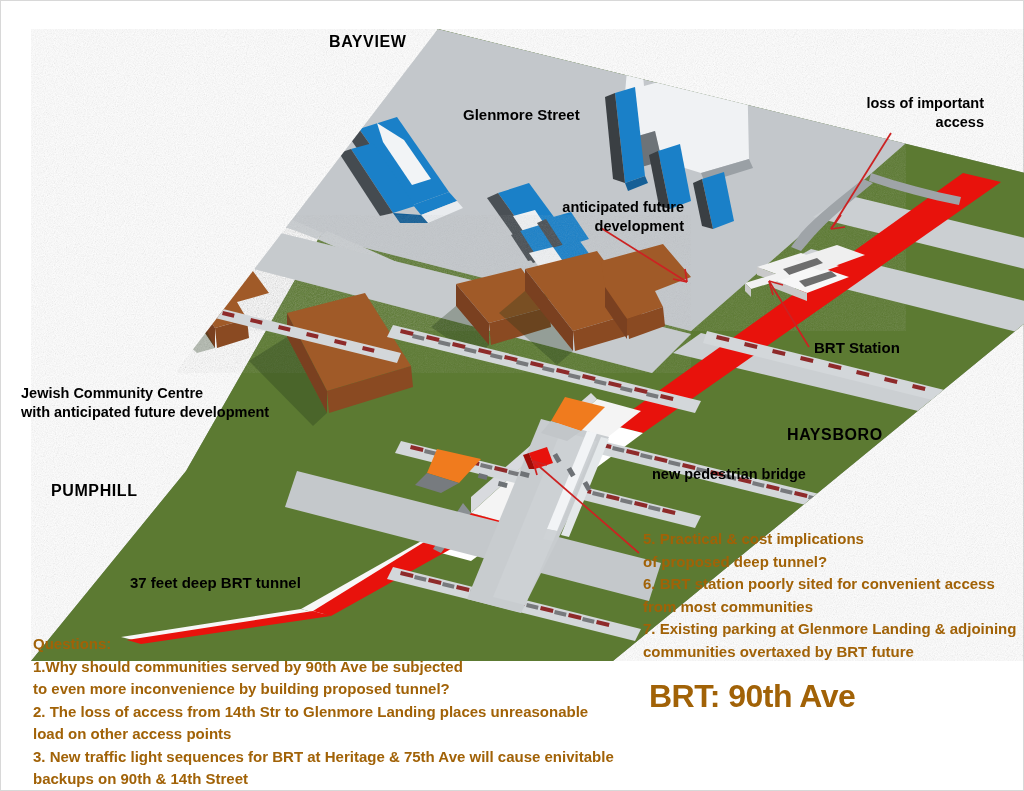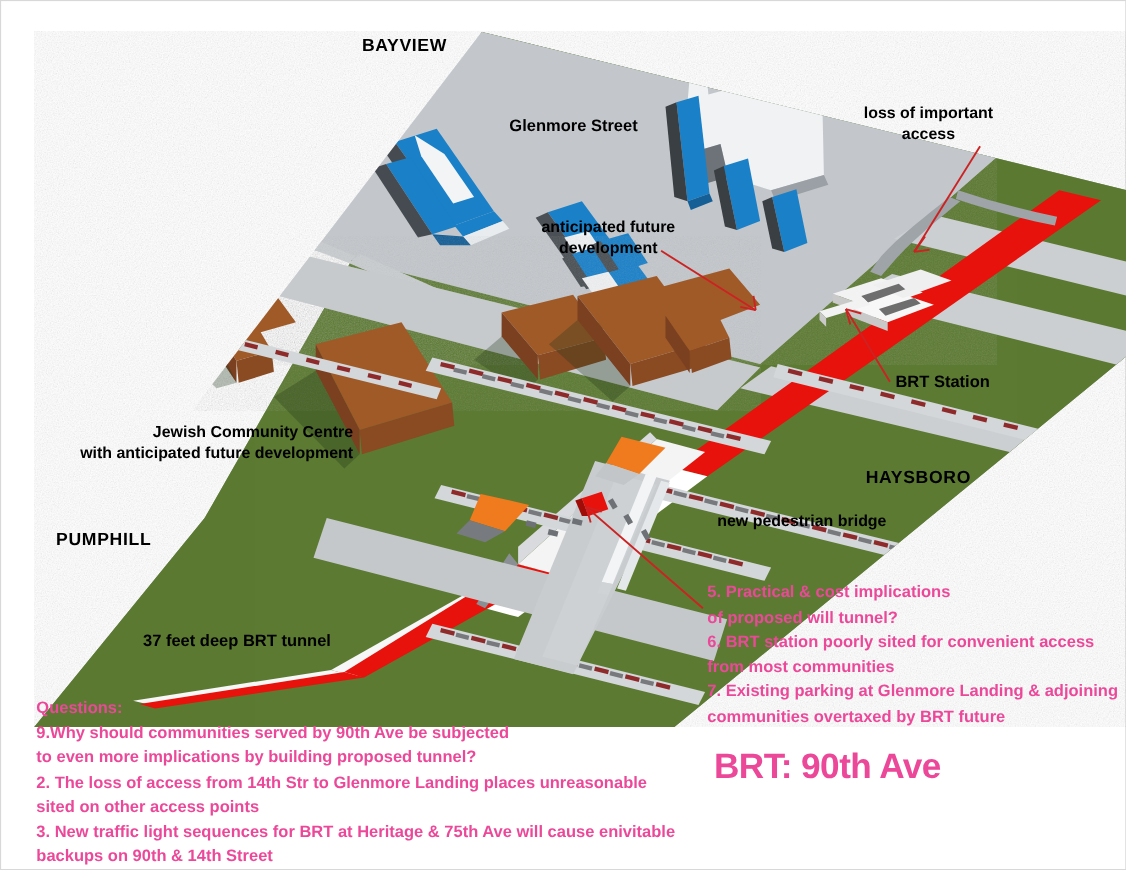--- a/index.html
+++ b/index.html
@@ -11,25 +11,25 @@
   
   #map-stage{position:absolute;left:0;top:0;width:1024px;height:660px;overflow:hidden;}
   #map-svg{position:absolute;left:0;top:0;}
 
   
   .maplabel{position:absolute;white-space:nowrap;color:#000;
             font-family:"Liberation Sans","DejaVu Sans",sans-serif;}
   .community{font-weight:bold;font-size:16px;letter-spacing:.6px;}
   .sitelabel{font-weight:bold;font-size:15px;}
   .annot{font-weight:bold;font-size:14.5px;line-height:19px;}
-  .annot-r{text-align:center;}
-  .annot-c{text-align:right;}
+  .annot-r{text-align:right;}
+  .annot-c{text-align:left;}
 
   
-  .textblock{position:absolute;font-weight:bold;color:#ec4899;}
+  .textblock{position:absolute;font-weight:bold;color:#a16207;}
   #questions-block{left:32px;top:632px;font-size:15px;line-height:22.5px;}
   #issues-block{left:642px;top:527px;font-size:15px;line-height:22.5px;}
   #title-block{left:648px;top:672px;font-size:32px;line-height:46px;
                letter-spacing:-0.5px;font-weight:bold;}
   .tline{display:block;white-space:nowrap;}
 </style>
 </head>
 <body>
 
 <div id="page">
@@ -411,31 +411,31 @@
       <span class="tline">new pedestrian bridge</span>
     </div>
 
     <div class="maplabel annot" style="left:129px;top:572px;font-size:15px;">
       <span class="tline">37 feet deep BRT tunnel</span>
     </div>
   </div>
 
   <div class="textblock" id="questions-block">
     <span class="tline">Questions:</span>
-    <span class="tline">9.Why should communities served by 90th Ave be subjected</span>
-    <span class="tline">to even more implications by building proposed tunnel?</span>
+    <span class="tline">1.Why should communities served by 90th Ave be subjected</span>
+    <span class="tline">to even more inconvenience by building proposed tunnel?</span>
     <span class="tline">2. The loss of access from 14th Str to Glenmore Landing places unreasonable</span>
-    <span class="tline">sited on other access points</span>
+    <span class="tline">load on other access points</span>
     <span class="tline">3. New traffic light sequences for BRT at Heritage &amp; 75th Ave will cause enivitable</span>
     <span class="tline">backups on 90th &amp; 14th Street</span>
   </div>
 
   <div class="textblock" id="issues-block">
     <span class="tline">5. Practical &amp; cost implications</span>
-    <span class="tline">of proposed will tunnel?</span>
+    <span class="tline">of proposed deep tunnel?</span>
     <span class="tline">6. BRT station poorly sited for convenient access</span>
     <span class="tline">from most communities</span>
     <span class="tline">7. Existing parking at Glenmore Landing &amp; adjoining</span>
     <span class="tline">communities overtaxed by BRT future</span>
   </div>
 
   <div class="textblock" id="title-block">BRT: 90th Ave</div>
 
 </div>
 

